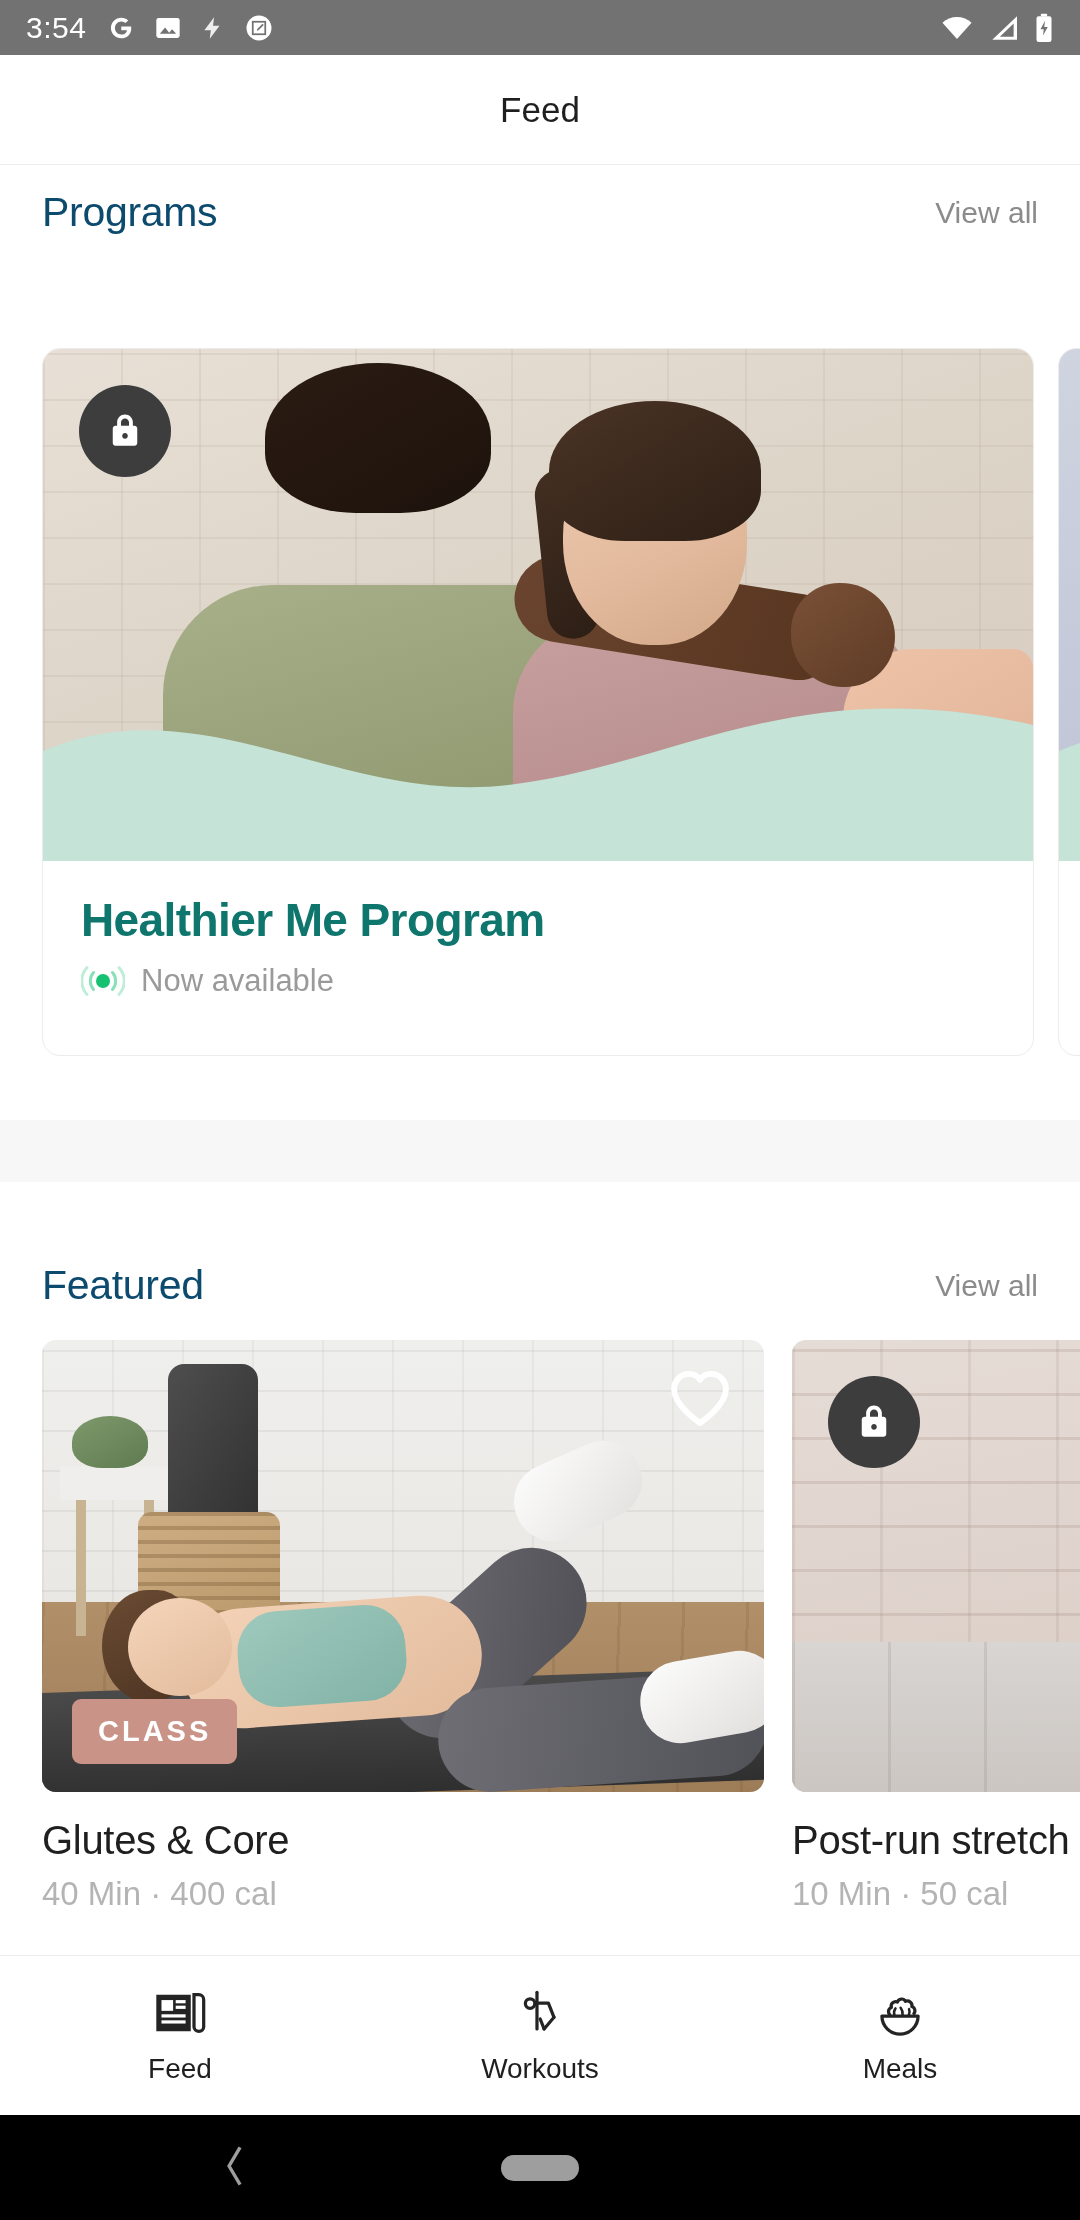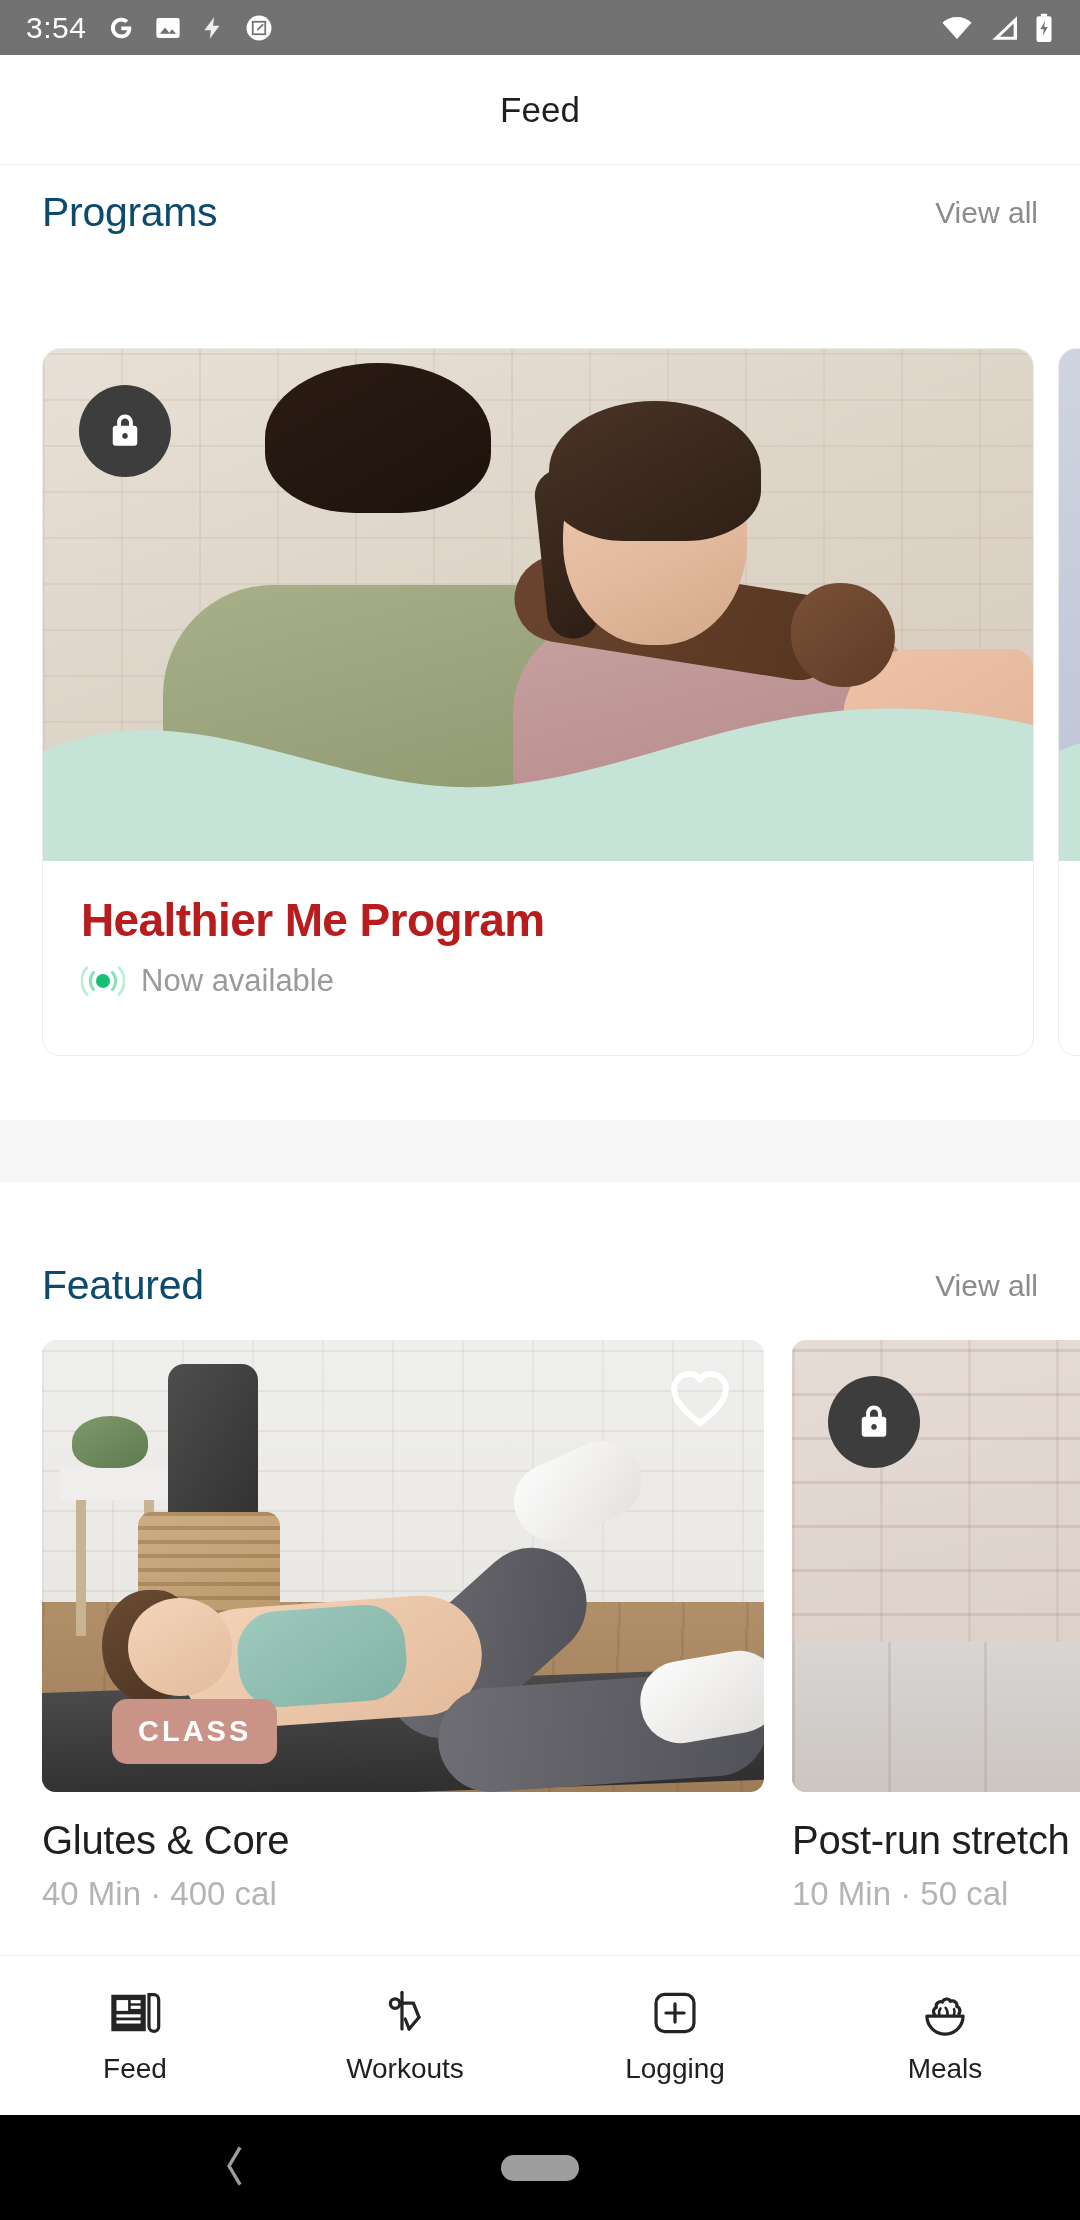--- a/index.html
+++ b/index.html
@@ -109,21 +109,21 @@
   }
   .wave{
     position:absolute; left:0; bottom:-2px; width:100%; height:190px;
   }
   .lock-badge{
     position:absolute; left:36px; top:36px; width:92px; height:92px;
     border-radius:50%; background:#3d3d3d;
     display:flex; align-items:center; justify-content:center; z-index:4;
   }
   .pc-body{ padding:32px 38px 0 38px; }
-  .pc-title{ font-size:46px; font-weight:700; color:#b91c1c; letter-spacing:-.6px; }
+  .pc-title{ font-size:46px; font-weight:700; color:#0f766e; letter-spacing:-.6px; }
   .pc-sub{ display:flex; align-items:center; gap:16px; margin-top:14px; }
   .pc-sub-text{ font-size:31px; color:#9a9a9a; }
 
   
   .separator{
     position:absolute; top:1120px; left:0; width:1080px; height:62px; background:#f7f7f7;
   }
 
   
   .featured-head{ position:absolute; top:1238px; left:0; width:1080px; height:95px; }
@@ -216,22 +216,22 @@
     position:absolute; left:0; bottom:0; width:100%; height:150px;
     background:
       repeating-linear-gradient(90deg, rgba(140,130,125,.20) 0 3px, rgba(0,0,0,0) 3px 96px),
       linear-gradient(180deg,#d9d5d2,#cbc6c2);
   }
   .heart-btn{
     position:absolute; right:30px; top:26px; z-index:5;
   }
   .badge{
     position:absolute; left:30px; bottom:28px; z-index:5;
-    border-radius:15px; padding:16px 26px;
-    font-size:29px; font-weight:700; letter-spacing:3px;margin-left:40px;
+    border-radius:9px; padding:16px 26px;
+    font-size:29px; font-weight:700; letter-spacing:3px;
   }
   .badge-class{ background:#c99388; color:#ffffff; }
   .badge-workout{ background:#fae3d2; color:#2e2e2e; }
   .feat-title{
     margin-top:26px; font-size:40px; color:#1f1f1f; font-weight:400;
     white-space:nowrap; letter-spacing:-.3px;
   }
   .feat-meta{ margin-top:12px; font-size:33px; color:#b4b4b4; white-space:nowrap; }
 
   
@@ -439,27 +439,20 @@
       <svg width="56" height="52" viewBox="0 0 26 24">
         <circle cx="8.4" cy="7.6" r="2.2" fill="none" stroke="#242424" stroke-width="1.5"></circle>
         <path d="M11.6 2.4v17" fill="none" stroke="#242424" stroke-width="1.5" stroke-linecap="round"></path>
         <path d="M11.6 7.4h5.3l2.6 6.6" fill="none" stroke="#242424" stroke-width="1.5" stroke-linecap="round" stroke-linejoin="round"></path>
         <path d="M19.5 14l-4.6 5.4" fill="none" stroke="#242424" stroke-width="1.5" stroke-linecap="round"></path>
         <path d="M14.9 19.4l-1.8-4.6" fill="none" stroke="#242424" stroke-width="1.5" stroke-linecap="round"></path>
       </svg>
       <div class="nav-label">Workouts</div>
     </div>
 
-    <div class="nav-item">
-      <svg width="56" height="52" viewBox="0 0 26 24">
-        <rect x="4.2" y="3.4" width="17.6" height="17.2" rx="4" fill="none" stroke="#242424" stroke-width="1.5"></rect>
-        <path d="M13 7.8v8.4M8.8 12h8.4" fill="none" stroke="#242424" stroke-width="1.5" stroke-linecap="round"></path>
-      </svg>
-      <div class="nav-label">Logging</div>
-    </div>
 
     <div class="nav-item">
       <svg width="56" height="52" viewBox="0 0 26 24">
         <path d="M4.6 13.4h16.8a8.4 8.4 0 0 1-16.8 0z" fill="none" stroke="#242424" stroke-width="1.5" stroke-linejoin="round"></path>
         <path d="M8.6 13.2c-1.4-1.2-1.2-3.2.4-3.8-.5-1.7 1.2-3.2 2.8-2.5.5-1.7 2.9-1.9 3.7-.3 1.6-.8 3.4.7 3 2.4 1.6.5 1.9 2.6.6 3.8" fill="none" stroke="#242424" stroke-width="1.5" stroke-linejoin="round"></path>
         <path d="M10.4 12.9c-.3-1.1-.1-2.2.5-3M14.2 12.9c.1-1.3-.2-2.4-.9-3.3M17.1 12.9c.4-.9.4-1.9.1-2.7" fill="none" stroke="#242424" stroke-width="1.2" stroke-linecap="round"></path>
       </svg>
       <div class="nav-label">Meals</div>
     </div>
 

